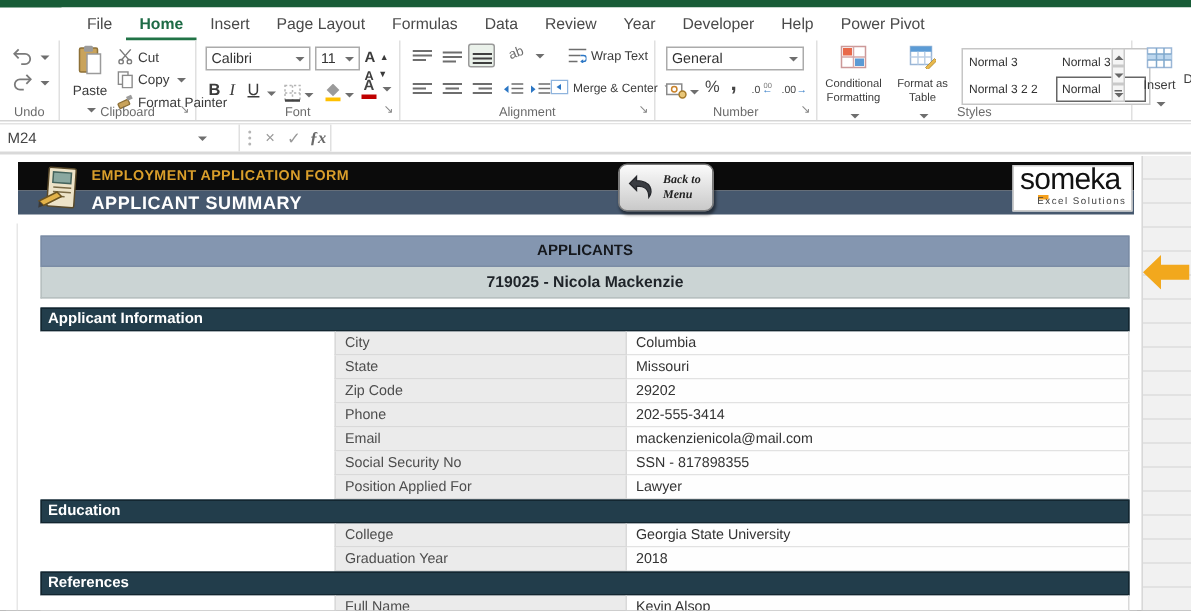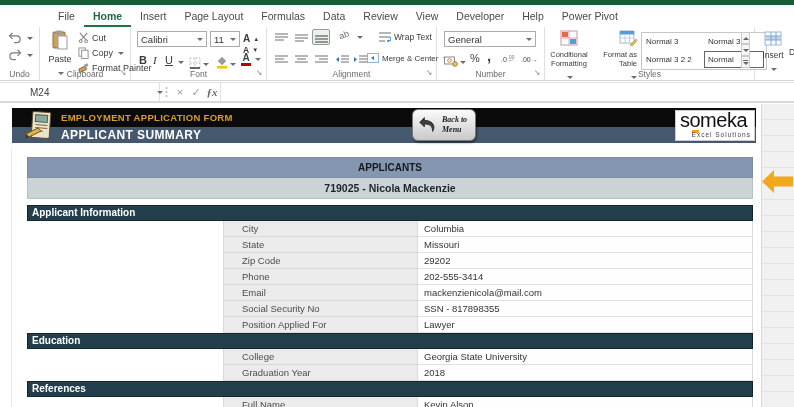--- a/index.html
+++ b/index.html
@@ -26,21 +26,21 @@
   .combo .cv { flex:1; overflow:hidden; }
   .selbox { border:1px solid #9a9a9a; background:#EAF1EA; border-radius:2px; }
   .stylecell { width:60px; height:17px; font-size:8px; color:#333; line-height:17px; padding-left:4px; overflow:hidden; white-space:nowrap; }
   .stylecell.sel { outline:1.5px solid #666; outline-offset:-1.5px; }
   .scrollbtn { width:9px; height:12px; border:1px solid #C9C9C9; background:#F5F5F5; display:flex; align-items:center; justify-content:center; }
   .tri-up { width:0;height:0;border-left:3px solid transparent;border-right:3px solid transparent;border-bottom:3.5px solid #666; }
   .tri-dn { width:0;height:0;border-left:3px solid transparent;border-right:3px solid transparent;border-top:3.5px solid #666; }
   
   #fbar { position:absolute; left:0; top:82px; width:794px; height:21px; background:#fff; border-top:1px solid #E3E3E3; border-bottom:2px solid #D9D9D9; display:flex; align-items:stretch; }
   #namebox { width:160px; border-right:1px solid #E0E0E0; display:flex; align-items:center; }
-  #namebox input { border:0; outline:0; width:130px; font-size:10px; color:#444; padding-left:5px; font-family:"Liberation Sans",sans-serif;margin-left:25px; }
+  #namebox input { border:0; outline:0; width:130px; font-size:10px; color:#444; padding-left:5px; font-family:"Liberation Sans",sans-serif; }
   .fbtn { display:flex; align-items:center; justify-content:center; color:#9a9a9a; font-size:11px; width:16px; }
   #fxinput { flex:1; border:0; outline:0; font-size:10px; padding-left:6px; font-family:"Liberation Sans",sans-serif; }
   
   #sheet { position:absolute; left:4px; top:104px; width:754px; height:303px; background:#FFFFFF; }
   #gridL { position:absolute; left:7px; top:45px; width:1px; height:258px; background:#E7E7E7; }
   #marginR { position:absolute; left:757px; top:0; width:37px; height:303px; background:#F1F1F1; border-left:1px solid #D8D8D8;
     background-image:repeating-linear-gradient(to bottom, transparent 0 15px, #E2E2E2 15px 16px); }
   
   #banner { position:absolute; left:8px; top:4px; width:744px; height:35px; }
   #banner-black { position:absolute; left:0; top:0; width:100%; height:19px; background:#0B0B0B; }
@@ -59,42 +59,42 @@
   #applicants-header { position:absolute; left:23px; top:53px; width:726px; height:21px; background:#8496B0; border:1px solid #7B8CA5;
     display:flex; align-items:center; justify-content:center; font-size:10px; font-weight:bold; color:#15181D; }
   #applicant-selected { position:absolute; left:23px; top:74px; width:726px; height:21px; background:#CBD4D4; border:1px solid #B7C0C0; border-top:0;
     display:flex; align-items:center; justify-content:center; font-size:10.5px; font-weight:bold; color:#1F2429; }
   
   .secbar { position:absolute; left:23px; width:726px; height:16px; background:#223D4B; border:1px solid #132630;
     color:#fff; font-size:10px; font-weight:bold; line-height:14px; padding-left:4px; }
   .row { position:absolute; left:23px; width:726px; height:16px; display:flex; }
   .row .sp { width:196px; background:#fff; }
   .row .lab { width:195px; background:#EBEBEB; border-right:1px solid #D9D9D9; border-bottom:1px solid #D9D9D9; border-left:1px solid #D9D9D9;
-    font-size:9.5px; color:#4d4d4d; line-height:15px; padding-left:18px; }
+    font-size:9.5px; color:#4d4d4d; line-height:15px; padding-left:6px; }
   .row .val { flex:1; background:#FEFEFE; border-bottom:1px solid #E2E2E2; border-right:1px solid #D9D9D9;
     font-size:9.5px; color:#333; line-height:15px; padding-left:6px; }
   #nav-arrow { position:absolute; left:758px; top:66px; }
   .ic { flex:none; }
 </style>
 </head>
 <body>
 
 <div id="stage">
 
   <div id="titlebar"></div>
 
   <div id="tabs">
     <span class="tab">File</span>
     <span class="tab active">Home</span>
     <span class="tab">Insert</span>
     <span class="tab">Page Layout</span>
     <span class="tab">Formulas</span>
     <span class="tab">Data</span>
     <span class="tab">Review</span>
-    <span class="tab">View</span>
+    <span class="tab">Year</span>
     <span class="tab">Developer</span>
     <span class="tab">Help</span>
     <span class="tab">Power Pivot</span>
   </div>
 
   <div id="ribbon">
 
     <div class="group" style="width:40px">
       <div class="btn" style="position:absolute;left:8px;top:5px">
         <svg class="ic" width="14" height="12" viewBox="0 0 16 14">
@@ -269,21 +269,21 @@
       <div style="position:absolute;left:2px;top:3px;width:44px;text-align:center">
         <svg width="18" height="16" viewBox="0 0 18 16">
             <rect x="1" y="1" width="16" height="14" fill="#fff" stroke="#c99"></rect>
             <rect x="2" y="2" width="6" height="5" fill="#E8694A"></rect>
             <rect x="10" y="9" width="6" height="5" fill="#5B9BD5"></rect>
             <path d="M1 8 H17 M9 1 V15" stroke="#d5a8a8"></path>
           </svg>
         <div style="font-size:7.5px;line-height:1.2;color:#3b3b3b">Conditional Formatting</div>
         <span class="dd"></span>
       </div>
-      <div style="position:absolute;left:48px;top:3px;width:44px;text-align:right">
+      <div style="position:absolute;left:48px;top:3px;width:44px;text-align:center">
         <svg width="18" height="16" viewBox="0 0 18 16">
             <rect x="1" y="1" width="14" height="12" fill="#fff" stroke="#9ab6d6"></rect>
             <rect x="1" y="1" width="14" height="3.5" fill="#5B9BD5"></rect>
             <path d="M1 8 H15 M6 4.5 V13 M10.5 4.5 V13" stroke="#bcd0e6"></path>
             <path d="M11 15 L17 9 L18.5 10.5 L12.5 16.5 Z" fill="#E8B84B" stroke="#a8842e" stroke-width=".5"></path>
           </svg>
         <div style="font-size:7.5px;line-height:1.2;color:#3b3b3b">Format as Table</div>
         <span class="dd"></span>
       </div>
       <div style="position:absolute;left:96px;top:5px;width:126px;height:38px;border:1px solid #C6C6C6;background:#fff;display:grid;grid-template-columns:62px 62px;grid-template-rows:18px 18px">

